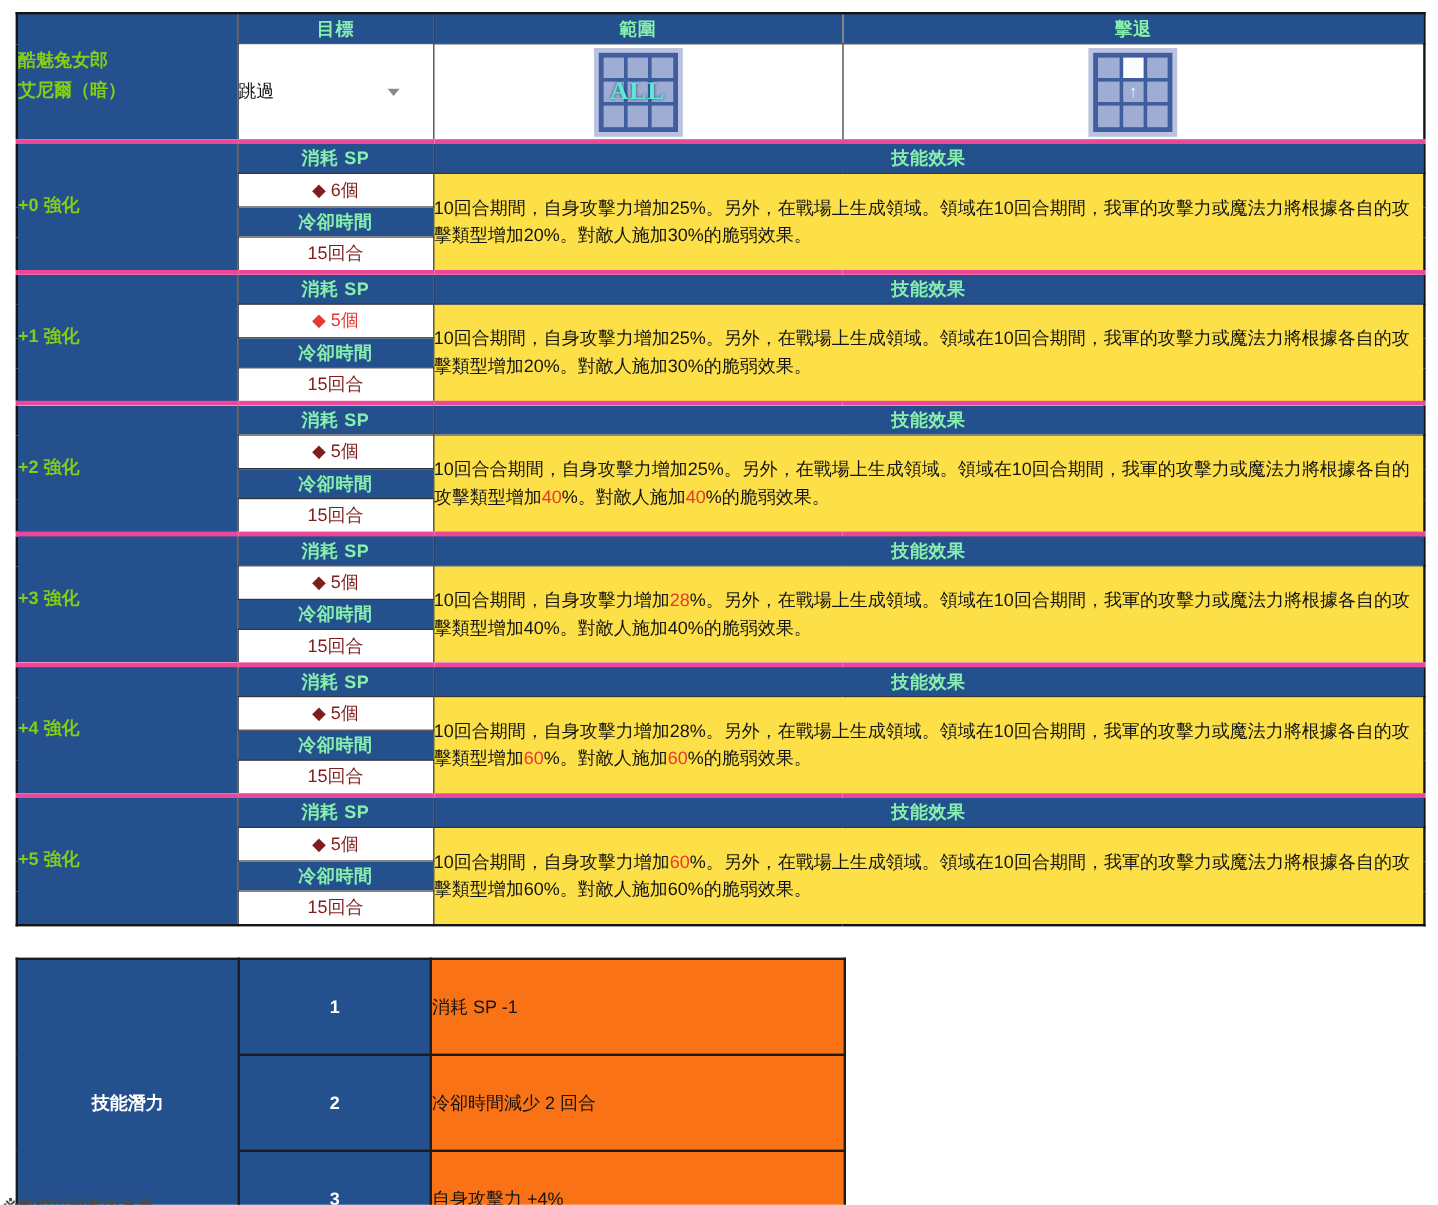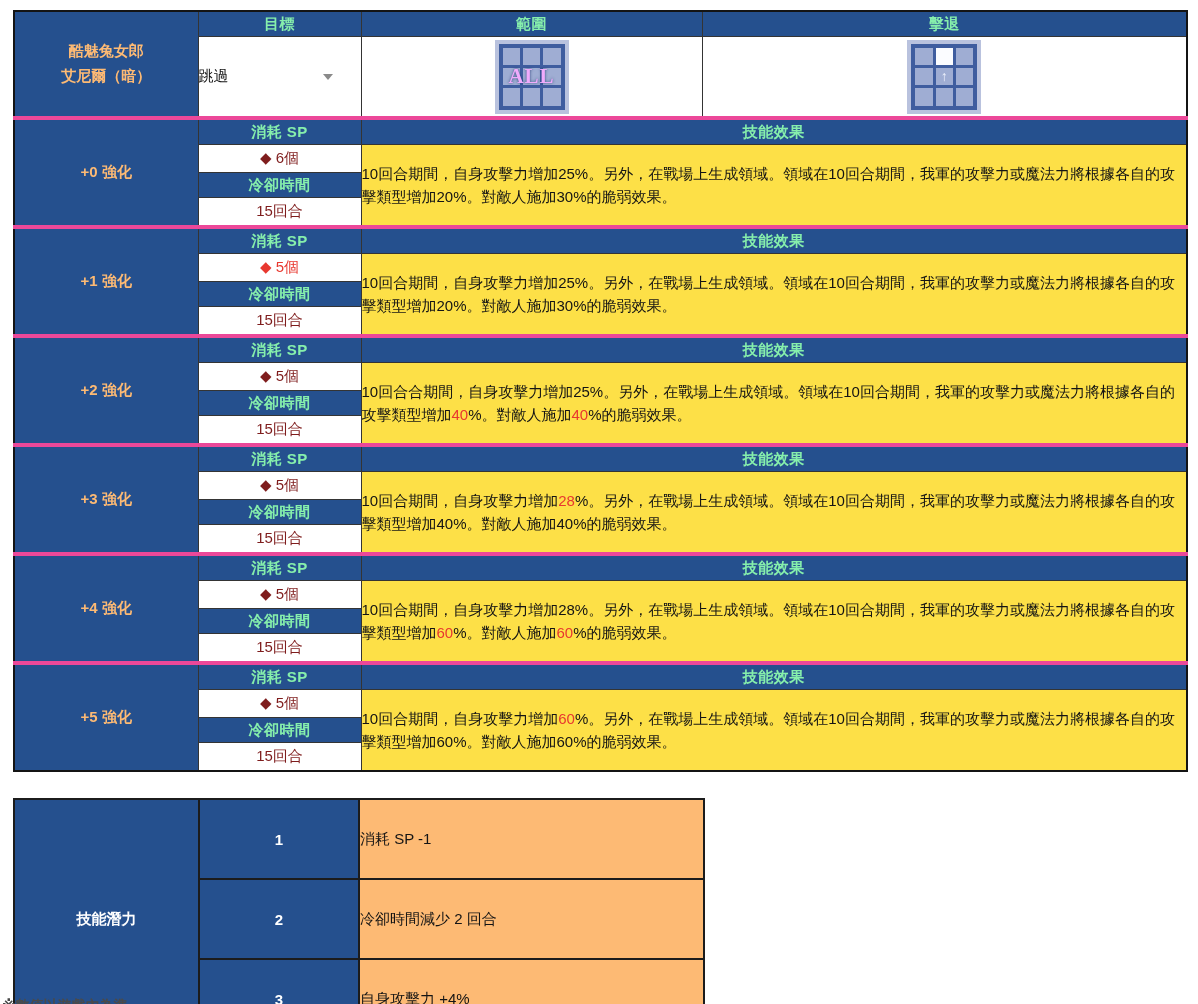--- a/index.html
+++ b/index.html
@@ -14,22 +14,22 @@
   table{border-collapse:collapse;table-layout:fixed;}
   table.main{width:1173px;border:2px solid #141414;}
   table.main td{border:1px solid #343434;padding:0;overflow:hidden;vertical-align:middle;}
   tr.block-start td{border-top:4px solid #ec4899;}
 
   .hdr{
     background:#25508E;color:#86efac;font-weight:bold;font-size:15px;
     text-align:center;height:24px;letter-spacing:0.5px;
   }
   .blue-label{
-    background:#25508E;color:#fdba74;font-weight:bold;font-size:15px;
-    text-align:center;line-height:1.65;
+    background:#25508E;color:#84cc16;font-weight:bold;font-size:15px;
+    line-height:1.65;
   }
   .val{background:#fff;text-align:center;font-size:15px;height:27px;color:#7f1d1d;}
   .val.red, .red{color:#E8382F;}
   .effect-cell{
     background:#fde047;text-align:left;padding:4px 10px;font-size:15px;
     line-height:1.55;color:#141414;
   }
 
   
   .target-cell{background:#fff;height:79px;text-align:left;font-size:15px;position:relative;}
@@ -47,32 +47,32 @@
   }
   .grid-inner{
     width:100%;height:100%;background:#3f5d9f;box-sizing:border-box;padding:4px;
     display:grid;grid-template-columns:repeat(3,1fr);grid-template-rows:repeat(3,1fr);
     gap:3px;position:relative;
   }
   .tile{background:#9fadd3;display:flex;align-items:center;justify-content:center;}
   .tile.lit{background:#fbfcff;}
   .all-text{
     position:absolute;left:0;right:0;top:50%;transform:translateY(-54%);
-    text-align:center;color:#f0abfc;font-weight:bold;font-size:21px;
+    text-align:center;color:#5eead4;font-weight:bold;font-size:21px;
     font-family:"Liberation Serif","DejaVu Serif",serif;letter-spacing:1px;
     text-shadow:0 0 3px rgba(30,50,110,.9);
   }
   .kb-arrow{color:#eef2fc;font-size:14px;font-weight:bold;line-height:1;}
 
   
   table.potential{width:690px;border:2px solid #1c1c1c;margin-top:26px;}
   table.potential td{border:2px solid #1c1c1c;padding:0;vertical-align:middle;}
   .pot-title{background:#25508E;color:#fff;font-weight:bold;font-size:15px;text-align:center;}
   .pot-num{background:#25508E;color:#fff;font-weight:bold;font-size:15px;text-align:center;height:78px;}
-  .pot-effect{background:#fdba74;color:#141414;font-size:15px;text-align:left;padding-left:12px;}
+  .pot-effect{background:#f97316;color:#141414;font-size:15px;text-align:left;padding-left:12px;}
 
   
   .footnote{
     position:absolute;left:2px;top:997px;font-size:14px;font-weight:bold;color:#4a4a4a;
     white-space:nowrap;
   }
 </style>
 </head>
 <body>
 

